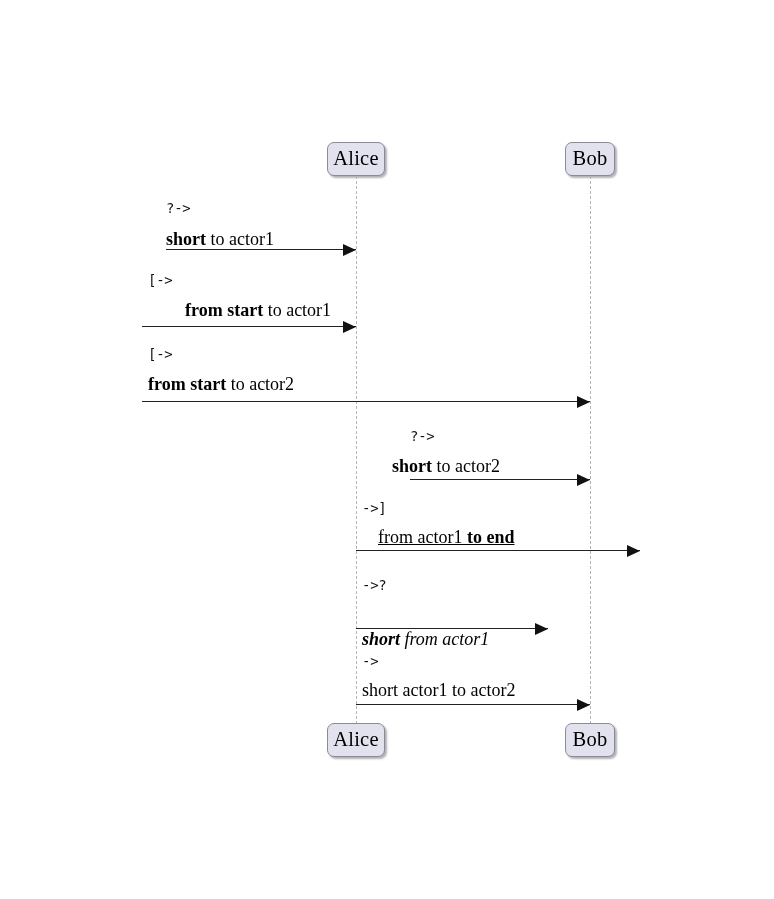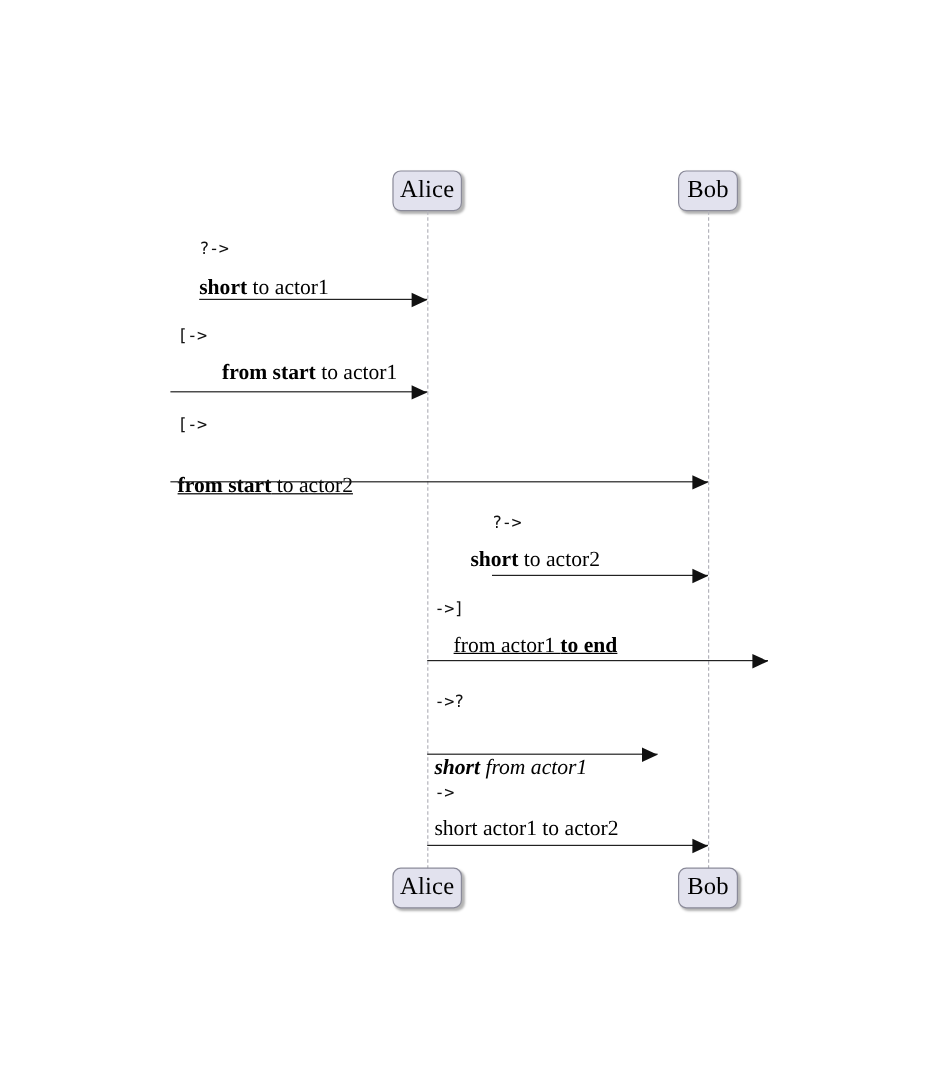--- a/index.html
+++ b/index.html
@@ -106,21 +106,21 @@
   <div class="msg-head" style="left:343px; top:244px;"></div>
 
   <div class="msg-syntax" style="left:148px; top:272px;">[-&gt;</div>
   <div class="msg-label" style="left:148px; top:300px;margin-left:37px;">
     <b>from start</b><span> to actor1</span>
   </div>
   <div class="msg-arrow" style="left:142px; top:326px; width:214px;"></div>
   <div class="msg-head" style="left:343px; top:321px;"></div>
 
   <div class="msg-syntax" style="left:148px; top:346px;">[-&gt;</div>
-  <div class="msg-label" style="left:148px; top:394px;text-decoration:underline;">
+  <div class="msg-label" style="left:148px; top:374px;">
     <b>from start</b><span> to actor2</span>
   </div>
   <div class="msg-arrow" style="left:142px; top:401px; width:448px;"></div>
   <div class="msg-head" style="left:577px; top:396px;"></div>
 
   <div class="msg-syntax" style="left:410px; top:428px;">?-&gt;</div>
   <div class="msg-label" style="left:392px; top:456px;">
     <b>short</b><span> to actor2</span>
   </div>
   <div class="msg-arrow" style="left:410px; top:479px; width:180px;"></div>

